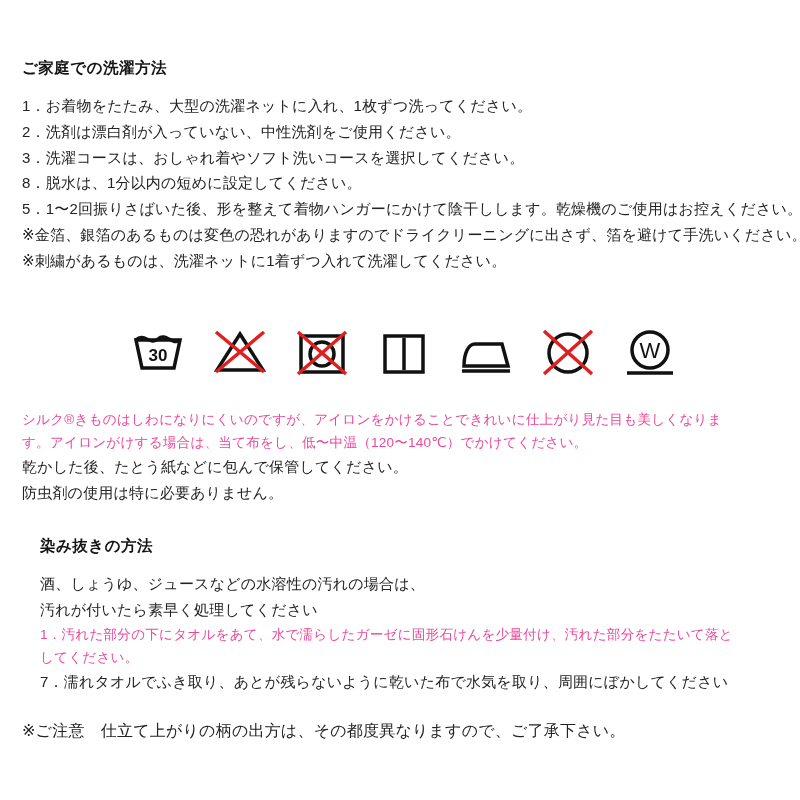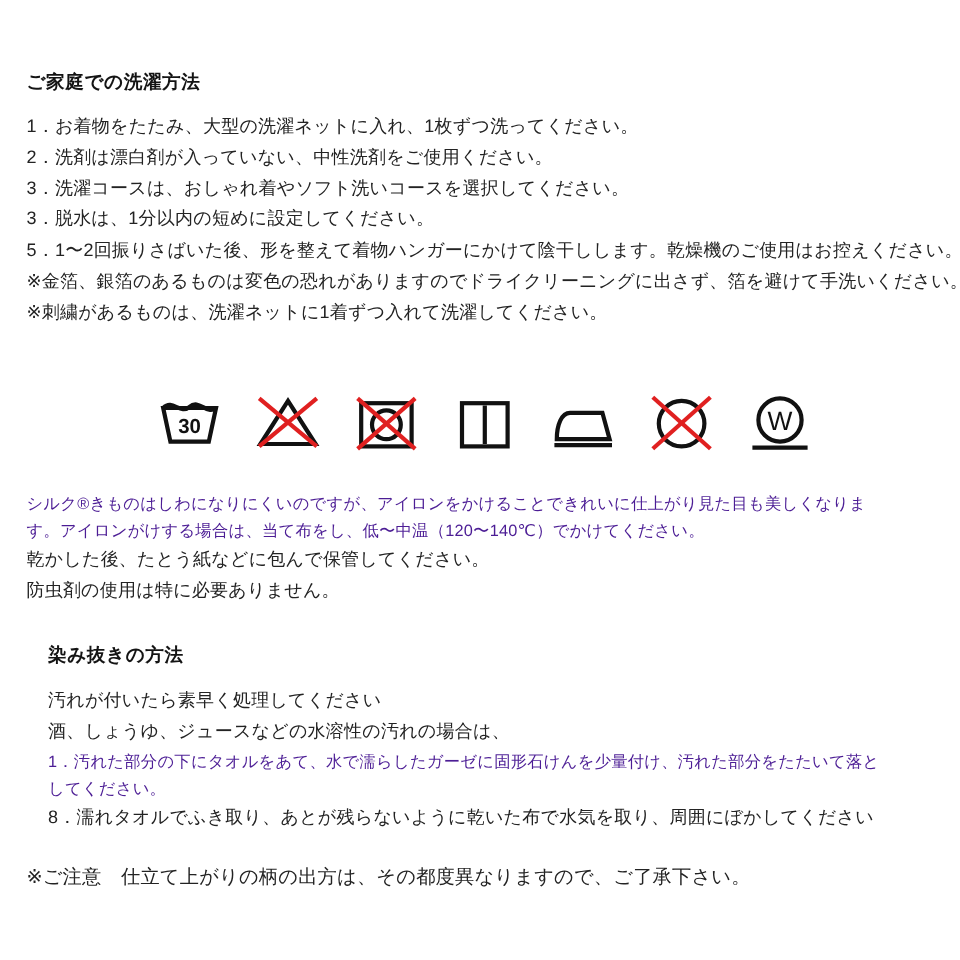--- a/index.html
+++ b/index.html
@@ -32,21 +32,21 @@
     font-size: 15px;
     line-height: 1.72;
     color: #232323;
     letter-spacing: 0.2px;
     margin: 0;
     white-space: nowrap;
   }
   .body-block {
     font-size: 13.6px;
     line-height: 1.72;
-    color: #4c1d95;
+    color: #ec4899;
     letter-spacing: 0.2px;
     margin: 0;
   }
   .wash-instructions { margin-bottom: 0; }
 
   
   .symbol-row {
     display: flex;
     align-items: flex-end;
     gap: 26px;
@@ -80,21 +80,21 @@
 <body>
 
 <div class="page">
 
   <div class="wash-section">
     <h2 class="section-heading">ご家庭での洗濯方法</h2>
     <div class="wash-instructions">
       <p class="body-line">1．お着物をたたみ、大型の洗濯ネットに入れ、1枚ずつ洗ってください。</p>
       <p class="body-line">2．洗剤は漂白剤が入っていない、中性洗剤をご使用ください。</p>
       <p class="body-line">3．洗濯コースは、おしゃれ着やソフト洗いコースを選択してください。</p>
-      <p class="body-line">3．脱水は、1分以内の短めに設定してください。</p>
+      <p class="body-line">8．脱水は、1分以内の短めに設定してください。</p>
       <p class="body-line">5．1〜2回振りさばいた後、形を整えて着物ハンガーにかけて陰干しします。乾燥機のご使用はお控えください。</p>
       <p class="body-line">※金箔、銀箔のあるものは変色の恐れがありますのでドライクリーニングに出さず、箔を避けて手洗いください。</p>
       <p class="body-line">※刺繍があるものは、洗濯ネットに1着ずつ入れて洗濯してください。</p>
     </div>
   </div>
 
   <div class="symbol-row">
 
     <div class="symbol">
       <svg width="56" height="58" viewBox="0 0 56 58">
@@ -159,21 +159,21 @@
   </div>
 
   <div class="storage-section">
     <p class="body-block">シルク®きものはしわになりにくいのですが、アイロンをかけることできれいに仕上がり見た目も美しくなります。アイロンがけする場合は、当て布をし、低〜中温（120〜140℃）でかけてください。</p>
     <p class="body-line">乾かした後、たとう紙などに包んで保管してください。</p>
     <p class="body-line">防虫剤の使用は特に必要ありません。</p>
   </div>
 
   <div class="stain-section">
     <h2 class="section-heading">染み抜きの方法</h2>
+    <p class="body-line">酒、しょうゆ、ジュースなどの水溶性の汚れの場合は、</p>
     <p class="body-line">汚れが付いたら素早く処理してください</p>
-    <p class="body-line">酒、しょうゆ、ジュースなどの水溶性の汚れの場合は、</p>
     <p class="body-block">1．汚れた部分の下にタオルをあて、水で濡らしたガーゼに固形石けんを少量付け、汚れた部分をたたいて落としてください。</p>
-    <p class="body-line">8．濡れタオルでふき取り、あとが残らないように乾いた布で水気を取り、周囲にぼかしてください</p>
+    <p class="body-line">7．濡れタオルでふき取り、あとが残らないように乾いた布で水気を取り、周囲にぼかしてください</p>
   </div>
 
   <p class="notice">※ご注意　仕立て上がりの柄の出方は、その都度異なりますので、ご了承下さい。</p>
 
 </div>
 
 </body></html>

